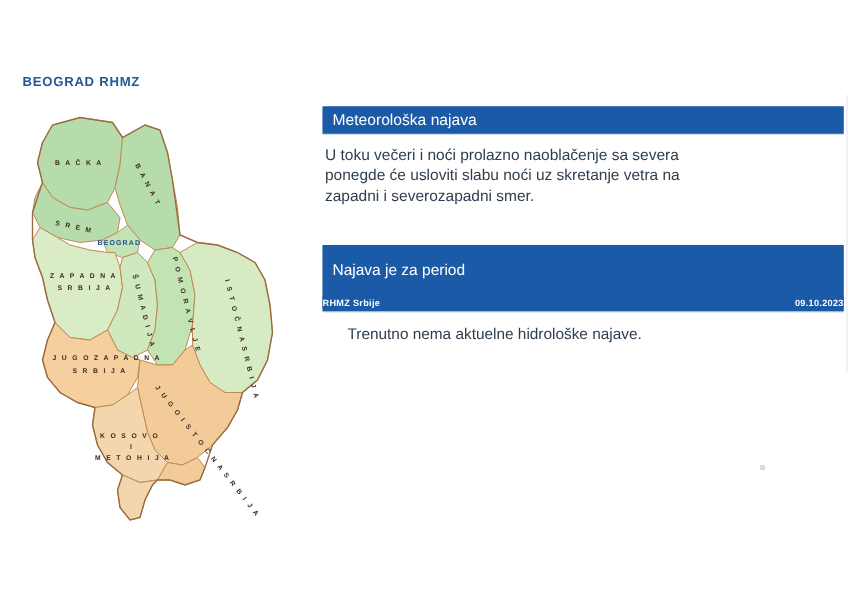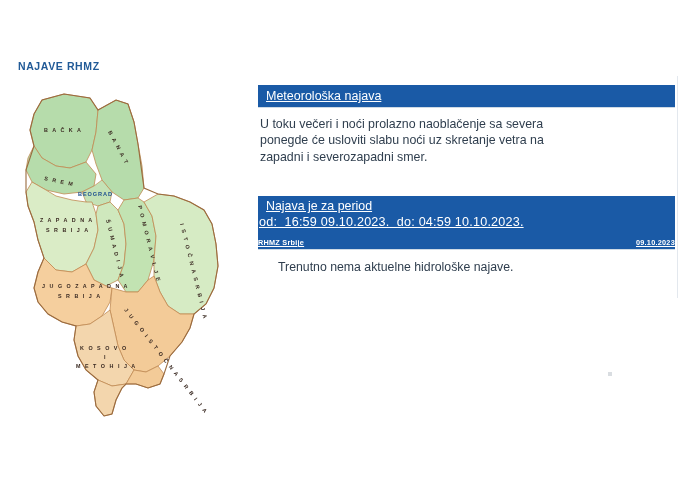--- a/index.html
+++ b/index.html
@@ -75,21 +75,20 @@
     top: 76px;
     width: 1px;
     height: 222px;
     background: #e3e8ee;
   }
 
   .bar {
     background: #1a5aa6;
     color: #ffffff;
     box-sizing: border-box;
-    text-decoration: underline;
   }
   .bar-shadow {
     box-shadow: 0 1px 0 rgba(190,205,220,0.75);
   }
 
   #hdr-meteo {
     position: absolute;
     left: 2px;
     top: 5px;
     width: 417px;
@@ -109,21 +108,21 @@
     line-height: 16.4px;
   }
   #body-text div { white-space: nowrap; }
 
   #hdr-period {
     position: absolute;
     left: 2px;
     top: 116px;
     width: 417px;
     height: 50px;
-    padding-top: 2px;
+    padding-top: 12px;
     box-sizing: border-box;
   }
   #period-title {
     font-size: 12.4px;
     padding-left: 8px;
     line-height: 16px;
   }
   #period-range {
     font-size: 12.6px;
     padding-left: 1px;
@@ -165,21 +164,21 @@
     width: 4px;
     height: 4px;
     background: #d9dde1;
   }
 </style>
 </head>
 <body>
 
 <div id="page">
 
-  <div id="page-title">NAJAVE RHMZ</div>
+  <div id="page-title">BEOGRAD RHMZ</div>
 
   <div id="map-wrap">
     <svg viewBox="0 0 240 336" xmlns="http://www.w3.org/2000/svg">
       <g>
 
         <path d="M22 26 L30 12 L52 6 L78 10 L86 22 L84 44 L80 62 L74 74 L58 80 L44 78 L30 70 L22 58 L18 42 Z" fill="#b6dcab" stroke="#c08a53" stroke-width="0.8"></path>
 
         <path d="M86 22 L104 12 L116 16 L122 34 L126 56 L130 78 L132 100 L126 110 L112 112 L100 104 L90 92 L84 76 L80 62 L84 44 Z" fill="#b6dcab" stroke="#c08a53" stroke-width="0.8"></path>
 
         <path d="M22 58 L16 70 L14 82 L20 94 L34 102 L52 106 L70 104 L82 98 L84 86 L74 74 L58 80 L44 78 L30 70 Z" fill="#b6dcab" stroke="#c08a53" stroke-width="0.8"></path>
@@ -231,21 +230,20 @@
     <div id="hdr-meteo" class="bar bar-shadow">Meteorološka najava</div>
 
     <div id="body-text">
       <div>U toku večeri i noći prolazno naoblačenje sa severa</div>
       <div>ponegde će usloviti slabu noći uz skretanje vetra na</div>
       <div>zapadni i severozapadni smer.</div>
     </div>
 
     <div id="hdr-period" class="bar bar-shadow">
       <div id="period-title">Najava je za period</div>
-      <div id="period-range">od:  16:59 09.10.2023.  do: 04:59 10.10.2023.</div>
     </div>
 
     <div id="hdr-source" class="bar bar-shadow">
       <span>RHMZ Srbije</span>
       <span>09.10.2023</span>
     </div>
 
     <div id="hydro-text">Trenutno nema aktuelne hidrološke najave.</div>
   </div>
 

